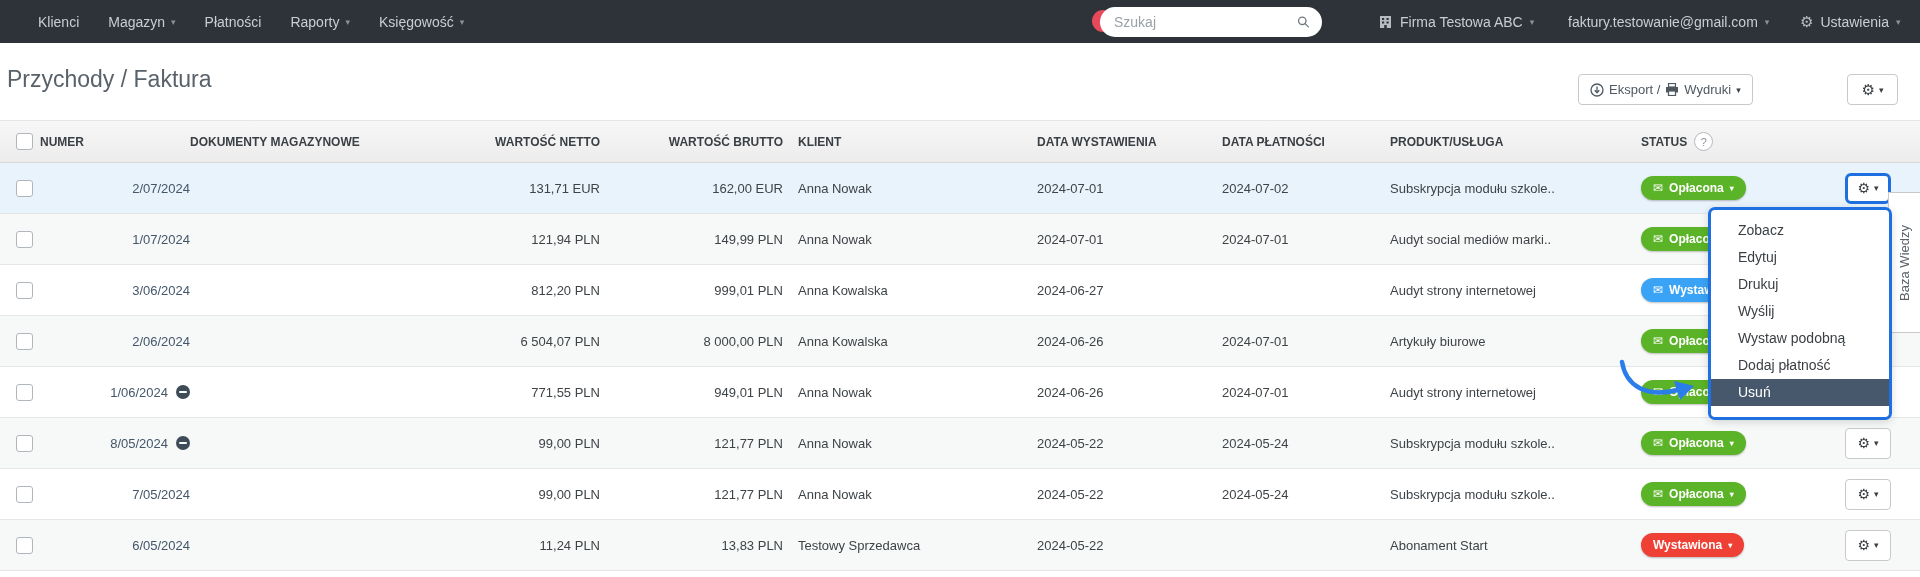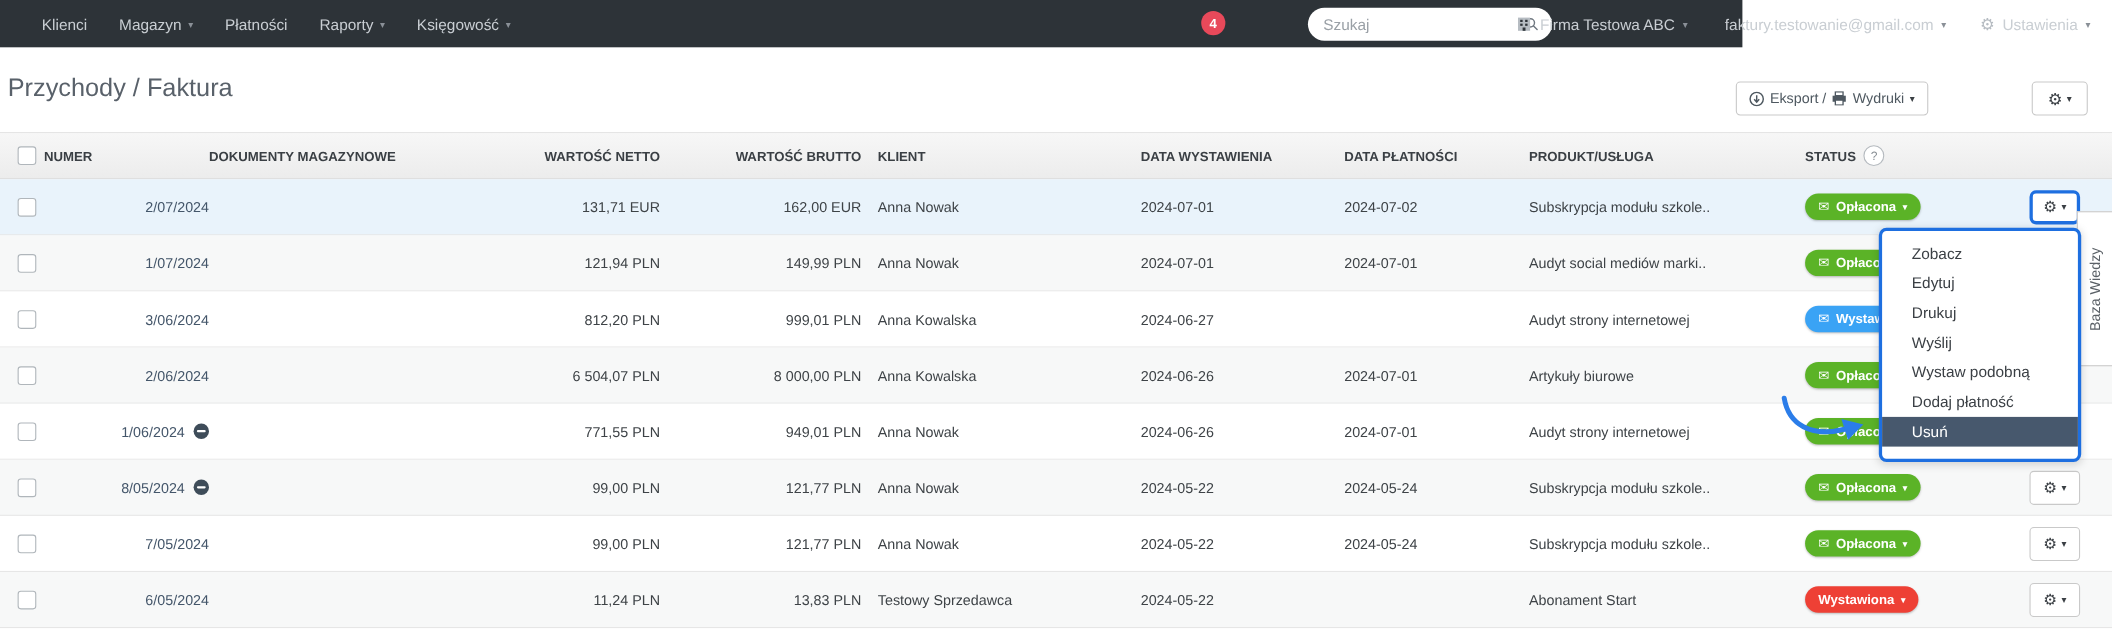--- a/index.html
+++ b/index.html
@@ -1,27 +1,27 @@
 <!DOCTYPE html>
 <html><head>
 <meta charset="utf-8">
 <style>
   html,body{margin:0;padding:0;}
   body{width:1920px;height:577px;position:relative;overflow:hidden;background:#fff;
        font-family:"Liberation Sans", sans-serif;}
 
   
-  .navbar{position:absolute;top:0;left:0;width:1584px;height:43px;background:#2d3338;color:#c9ced3;font-size:14px;}
+  .navbar{position:absolute;top:0;left:0;width:1920px;height:43px;background:#2d3338;color:#c9ced3;font-size:14px;}
   .nav-left{display:flex;align-items:center;height:100%;padding-left:38px;gap:29px;}
   .nav-item{display:flex;align-items:center;gap:6px;cursor:pointer;white-space:nowrap;}
   .nav-caret{font-size:9px;color:#8a9097;}
   .notif{position:absolute;left:1092px;top:10px;width:22px;height:22px;border-radius:50%;
          background:#e8495a;color:#fff;font-size:12px;font-weight:bold;
          display:flex;align-items:center;justify-content:center;}
-  .search{position:absolute;left:1189px;top:7px;width:222px;height:30px;background:#fff;border-radius:15px;
+  .search{position:absolute;left:1100px;top:7px;width:222px;height:30px;background:#fff;border-radius:15px;
           display:flex;align-items:center;padding:0 12px;box-sizing:border-box;}
   .search input{border:0;outline:0;flex:1;font-size:14px;color:#333;background:transparent;}
   .search input::placeholder{color:#9aa0a6;}
   .nav-right-item{position:absolute;top:0;height:43px;display:flex;align-items:center;gap:7px;white-space:nowrap;}
   .company{left:1378px;}
   .account{left:1568px;}
   .settings{left:1800px;}
   .nav-icon{color:#b6bcc2;font-size:15px;display:flex;align-items:center;}
 
   

